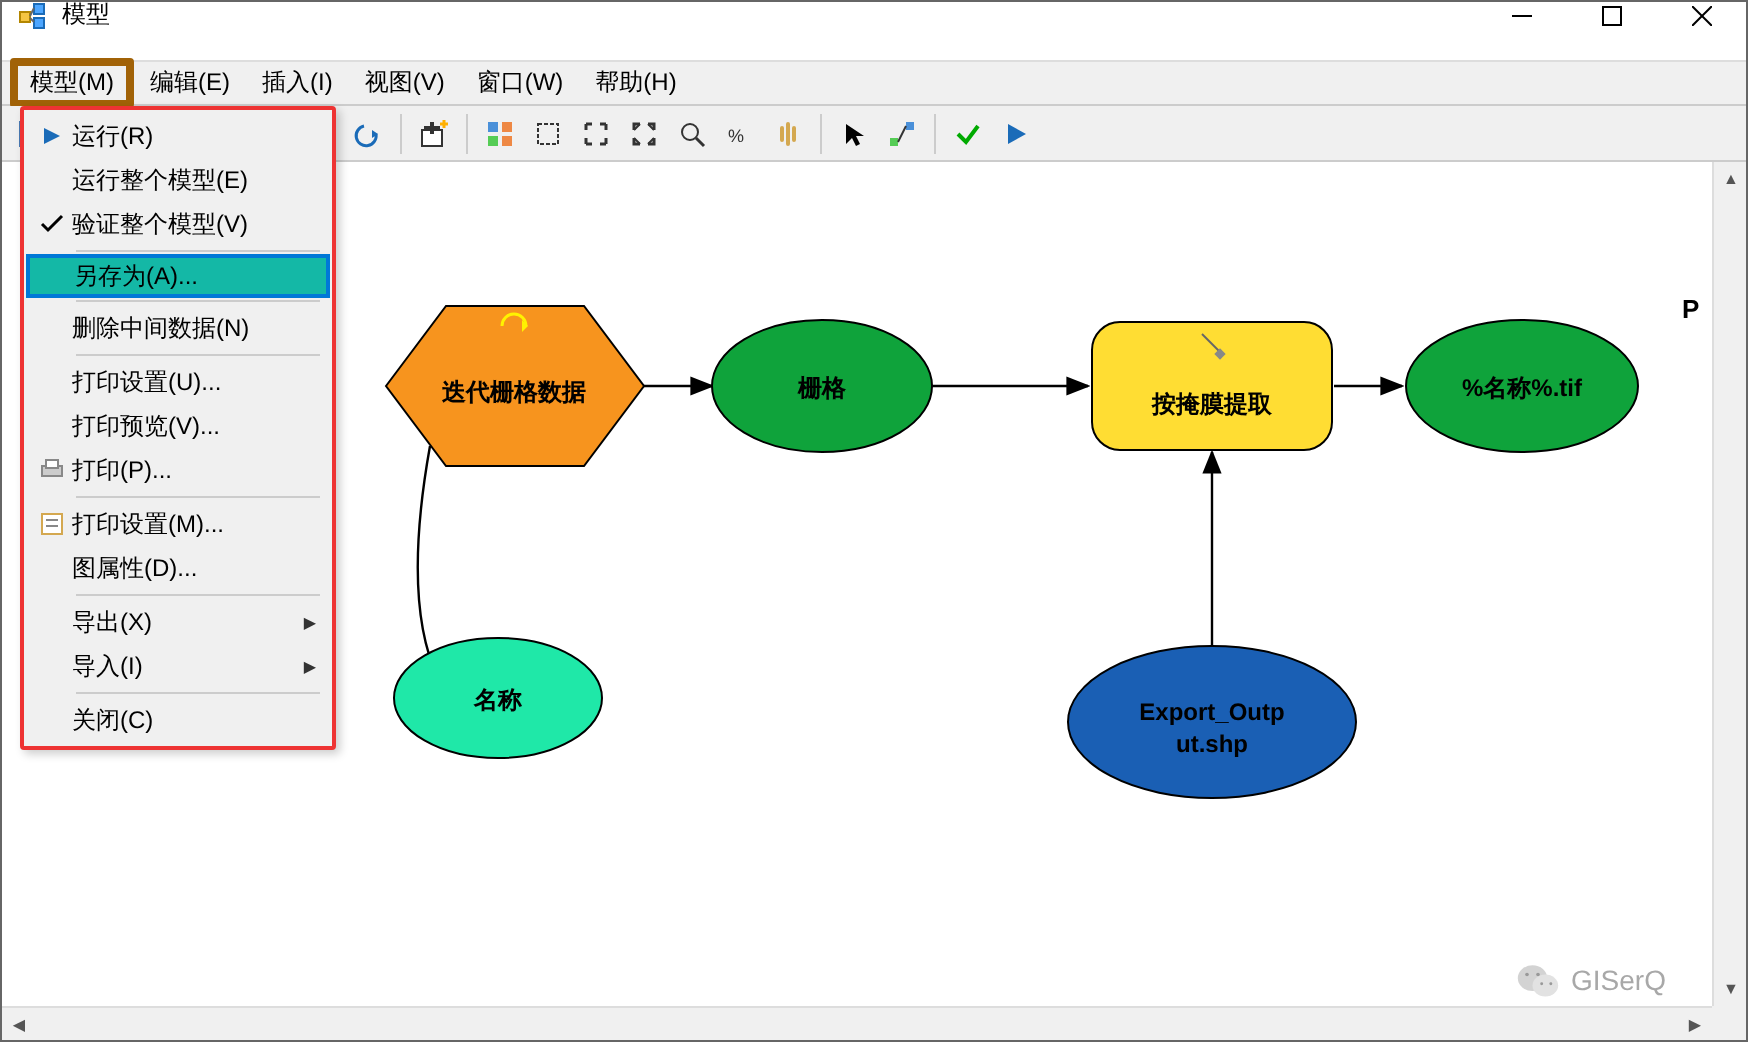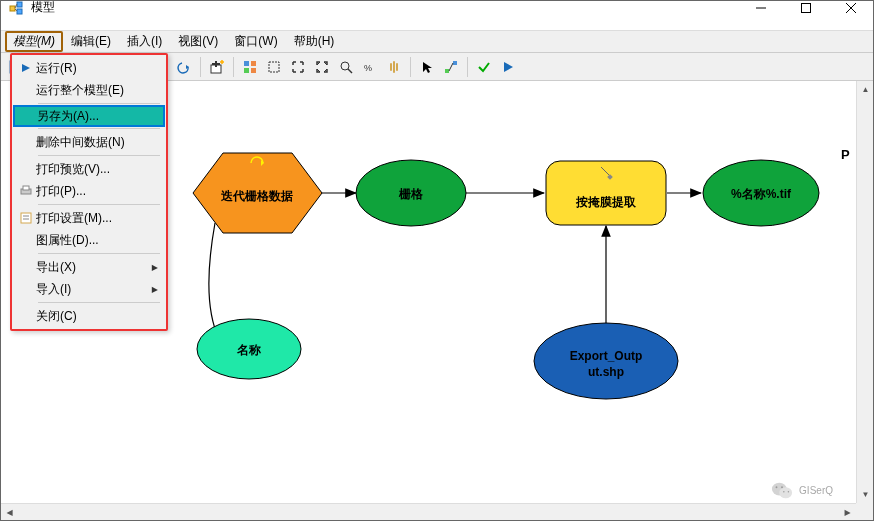--- a/index.html
+++ b/index.html
@@ -4,39 +4,39 @@
 <style>
   * { box-sizing: border-box; margin: 0; padding: 0; font-family: "Microsoft YaHei", Arial, sans-serif; }
   body { background: #fff; width: 874px; height: 521px; overflow: hidden; position: relative; }
   .window { width: 874px; height: 521px; border: 1px solid #666; display: flex; flex-direction: column; background: #fff; }
   .titlebar { height: 30px; background: #fff; display: flex; align-items: center; padding: 0 0 16px 8px; border-bottom: 1px solid #ddd; }
   .titlebar .app-icon { width: 16px; height: 16px; margin-right: 6px; }
   .titlebar .title { font-size: 12px; flex: 1; }
   .titlebar .win-btn { width: 45px; height: 29px; display: flex; align-items: center; justify-content: center; font-size: 12px; cursor: pointer; }
   .menubar { height: 22px; background: #f0f0f0; display: flex; align-items: center; padding: 0 4px; font-size: 12px; border-bottom: 1px solid #ccc; }
   .menubar .menu-item { padding: 2px 8px; cursor: pointer; }
-  .menubar .menu-item.active { border: 2px solid #a16207; border-radius: 2px; padding: 0 6px; font-style: italic; }
+  .menubar .menu-item.active { border: 4px solid #a16207; border-radius: 2px; padding: 0 6px; }
   .toolbar { height: 28px; background: #f0f0f0; display: flex; align-items: center; padding: 0 4px; gap: 2px; border-bottom: 1px solid #ccc; }
   .toolbar .tbtn { width: 22px; height: 22px; display: flex; align-items: center; justify-content: center; cursor: pointer; }
   .toolbar .sep { width: 1px; height: 20px; background: #ccc; margin: 0 3px; }
   .canvas-area { flex: 1; position: relative; background: #fff; overflow: hidden; }
   .scroll-v { position: absolute; right: 0; top: 0; bottom: 17px; width: 17px; background: #f0f0f0; border-left: 1px solid #ddd; }
   .scroll-h { position: absolute; left: 0; right: 17px; bottom: 0; height: 17px; background: #f0f0f0; border-top: 1px solid #ddd; }
   .scroll-v .arrow, .scroll-h .arrow { position: absolute; width: 17px; height: 17px; background: #f0f0f0; font-size: 8px; display: flex; align-items: center; justify-content: center; color: #555; cursor: pointer; }
   .scroll-v .arrow.up { top: 0; } .scroll-v .arrow.down { bottom: 0; }
   .scroll-h .arrow.left { left: 0; } .scroll-h .arrow.right { right: 0; }
   .corner { position: absolute; right: 0; bottom: 0; width: 17px; height: 17px; background: #f0f0f0; }
   .dropdown { position: absolute; left: 10px; top: 53px; width: 158px; background: #f0f0f0; border: 2px solid #e33; border-radius: 2px; box-shadow: 2px 2px 5px rgba(0,0,0,0.2); z-index: 100; font-size: 12px; padding: 2px; }
   .dropdown .dd-item { display: flex; align-items: center; height: 22px; padding: 0 6px 0 2px; cursor: pointer; }
   .dropdown .dd-item.highlighted { border: 2px solid #0078d7; background: #14b8a6; height: 22px; margin: -1px; }
   .dropdown .dd-icon { width: 20px; height: 16px; display: flex; align-items: center; justify-content: center; font-size: 10px; }
   .dropdown .dd-sep { height: 1px; background: #ccc; margin: 2px 4px 2px 24px; }
   .dropdown .dd-sub { margin-left: auto; font-size: 8px; color: #333; }
   .node-label { font-size: 12px; font-weight: bold; text-anchor: middle; dominant-baseline: middle; }
-  .watermark { position: absolute; right: 40px; bottom: 20px; display: flex; align-items: center; gap: 6px; color: #999; font-size: 10px; opacity: 0.85; justify-content: space-between; }
+  .watermark { position: absolute; right: 40px; bottom: 20px; display: flex; align-items: center; gap: 6px; color: #999; font-size: 14px; opacity: 0.85; justify-content: space-between; }
   .watermark .wm-icon { width: 22px; height: 20px; }
 </style>
 </head>
 <body>
 
 <div class="window">
 
   <div class="titlebar">
     <span class="app-icon">
       <svg viewBox="0 0 16 16" width="16" height="16">
@@ -288,31 +288,43 @@
         <svg width="10" height="10">
           <path d="M1 1 L9 5 L1 9 Z" fill="#1a6bb8"></path>
         </svg>
       </span>
       <span>运行(R)</span>
     </div>
   <div class="dd-item">
       <span class="dd-icon"></span>
       <span>运行整个模型(E)</span>
     </div>
+  <div class="dd-item">
+      <span class="dd-icon">
+        <svg width="12" height="10">
+          <path d="M1 5 L4 8 L11 1" stroke="#000" fill="none" stroke-width="1.5"></path>
+        </svg>
+      </span>
+      <span>验证整个模型(V)</span>
+    </div>
   <div class="dd-sep"></div>
   <div class="dd-item highlighted">
       <span class="dd-icon"></span>
       <span>另存为(A)...</span>
     </div>
   <div class="dd-sep"></div>
   <div class="dd-item">
       <span class="dd-icon"></span>
       <span>删除中间数据(N)</span>
     </div>
   <div class="dd-sep"></div>
+  <div class="dd-item">
+      <span class="dd-icon"></span>
+      <span>打印设置(U)...</span>
+    </div>
   <div class="dd-item">
       <span class="dd-icon"></span>
       <span>打印预览(V)...</span>
     </div>
   <div class="dd-item">
       <span class="dd-icon">
         <svg width="14" height="14">
           <rect x="2" y="5" width="10" height="5" fill="#ccc" stroke="#888"></rect>
           <rect x="4" y="2" width="6" height="4" fill="#fff" stroke="#888"></rect>
         </svg>

